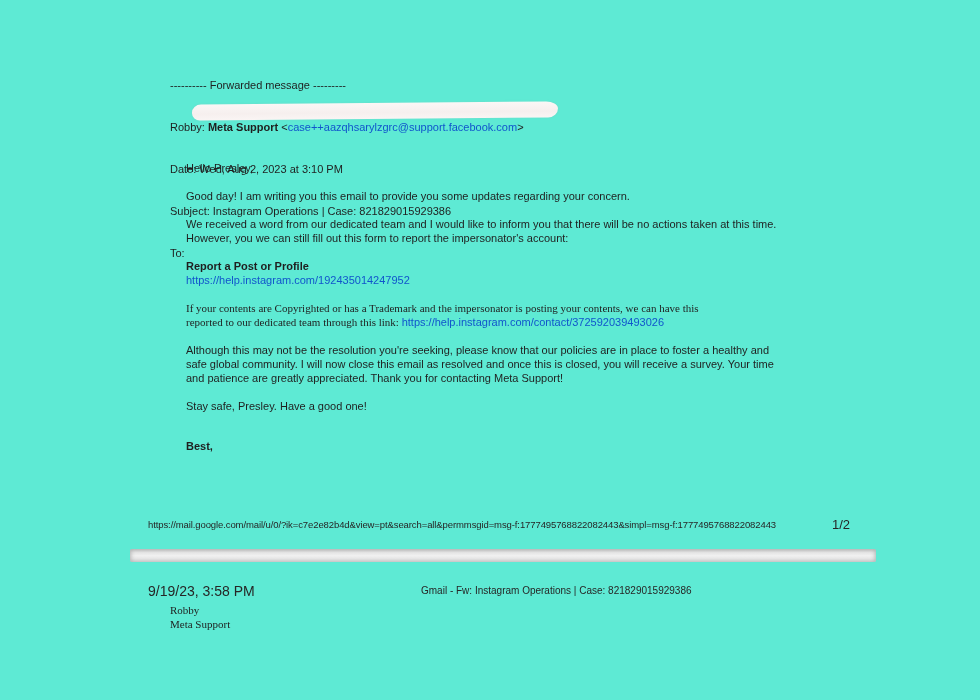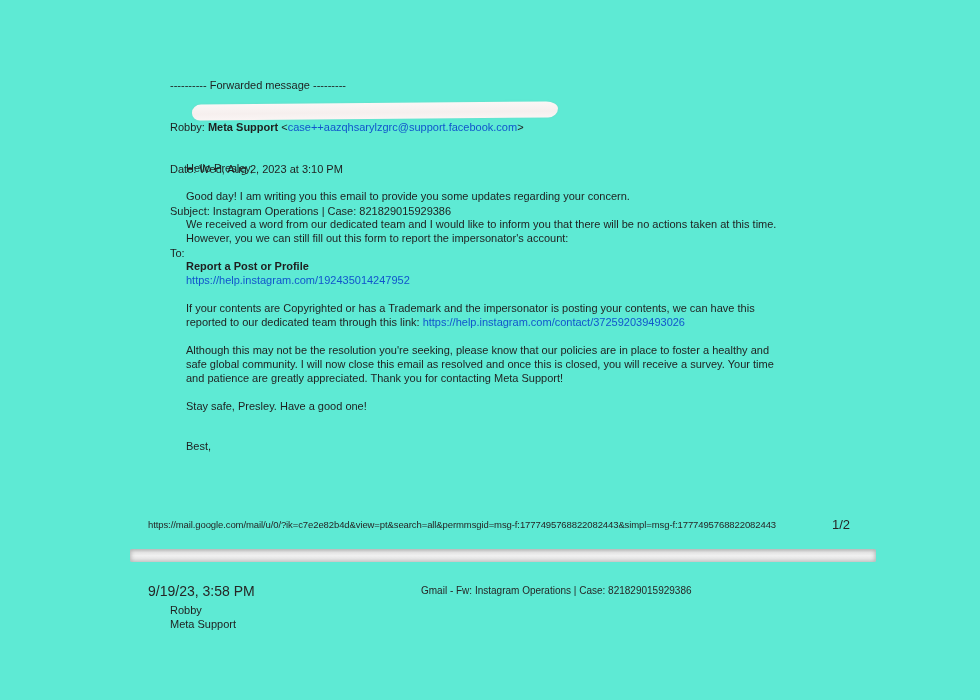--- a/index.html
+++ b/index.html
@@ -37,22 +37,22 @@
     box-shadow: 0 0 2px rgba(180,160,160,0.25);
   }
   .email-body {
     position: absolute;
     left: 170px;
     top: 161px;
     font-size: 11px;
     line-height: 14px;
   }
   .email-body p { margin: 0 0 14px 0; white-space: pre; padding-left: 16px; }
-  .email-body p.extra-gap { margin-top: 26px; }
-  .pre { white-space: pre; }
+  .email-body p.extra-gap { margin-top: 26px; font-weight: bold; }
+  .pre { white-space: pre; font-family: Liberation Serif, serif; }
   
   .footer-url {
     position: absolute;
     left: 148px;
     top: 519px;
     font-size: 9.5px;
     line-height: 12px;
     letter-spacing: -0.1px;
     color: #262626;
     white-space: pre;
@@ -92,20 +92,21 @@
     font-size: 10px;
     line-height: 12px;
     color: #262626;
   }
   .signature {
     position: absolute;
     left: 170px;
     top: 603px;
     font-size: 11px;
     line-height: 14px;
+    font-family: Liberation Serif, serif;
   }
 </style>
 </head>
 <body>
 
 <div class="canvas">
 
   <div class="email-header">
     <div class="hline">---------- Forwarded message ---------</div>
     <div class="hline"><span>Robby: </span><span class="bold">Meta Support</span><span> &lt;</span><a class="link">case++aazqhsarylzgrc@support.facebook.com</a><span>&gt;</span></div>

